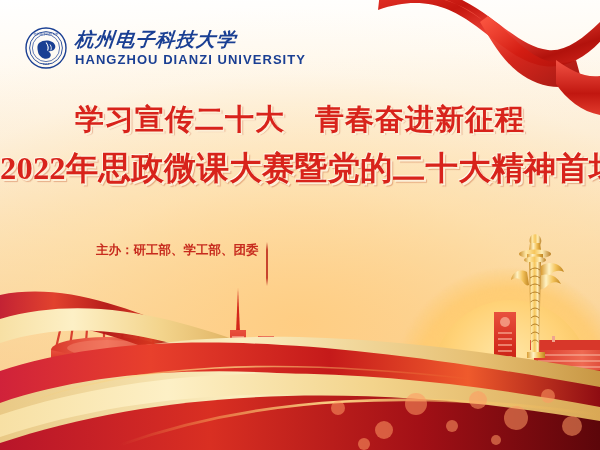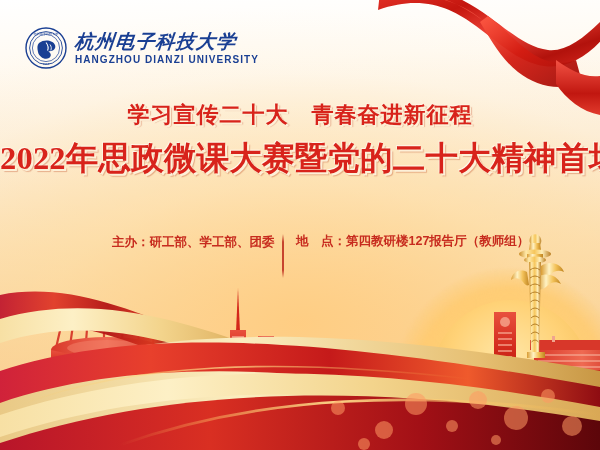--- a/index.html
+++ b/index.html
@@ -32,49 +32,49 @@
   
   .logo{position:absolute;left:24px;top:26px;display:flex;align-items:center;gap:7px;}
   .logo-mark{width:44px;height:44px;flex:0 0 44px;}
   .logo-txt{display:flex;flex-direction:column;line-height:1;}
   .logo-cn{
     font-family:"Liberation Serif","DejaVu Serif",serif;
     font-size:19px;font-weight:700;color:#1a3f93;letter-spacing:1.2px;
     font-style:italic;transform:skewX(-6deg);white-space:nowrap;
   }
   .logo-en{
-    font-size:10px;font-weight:700;color:#1a3f93;letter-spacing:1.05px;
+    font-size:13px;font-weight:700;color:#1a3f93;letter-spacing:1.05px;
     margin-top:4px;white-space:nowrap;
   }
 
   
   .titles{position:absolute;left:0;top:100px;width:600px;text-align:center;}
   .title-1{
     font-family:"Liberation Serif","DejaVu Serif",serif;
-    font-size:22px;font-weight:700;color:#d8231b;letter-spacing:1px;
+    font-size:29px;font-weight:700;color:#d8231b;letter-spacing:1px;
     white-space:nowrap;
     text-shadow:
       1.6px 1.6px 0 #fdf0d8,
       2.4px 2.4px 1px rgba(190,60,20,0.30),
       -0.6px -0.6px 0 #fff6e6;
   }
   .title-2{
     font-family:"Liberation Serif","DejaVu Serif",serif;
     font-size:32.5px;font-weight:700;color:#d8231b;letter-spacing:0.2px;
     white-space:nowrap;margin-top:7px;
     text-shadow:
       2px 2.2px 0 #fdf0d8,
       3px 3.2px 1px rgba(185,55,18,0.32),
       -0.7px -0.7px 0 #fff8ea;
   }
 
   
   .info{
-    position:absolute;left:96px;top:232px;display:flex;align-items:flex-start;
-    color:#c72b1e;font-weight:700;margin-left:16px;
+    position:absolute;left:96px;top:240px;display:flex;align-items:flex-start;
+    color:#c72b1e;font-weight:700;
   }
   .info-left{width:160px;padding-top:1px;}
   .info-divider{
     width:2px;height:44px;margin:2px 12px 0 10px;flex:0 0 2px;
     background:linear-gradient(180deg,rgba(199,43,30,0) 0%,#c7442e 18%,#c7442e 82%,rgba(199,43,30,0) 100%);
   }
   .info-right{white-space:nowrap;}
   .info-row{font-size:12.5px;line-height:18px;white-space:nowrap;}
   .info-row.gap{margin-top:13px;}
   .lbl{letter-spacing:0;}
@@ -151,23 +151,20 @@
   <div class="info">
     <div class="info-left">
       <div class="info-row">
         <span class="lbl">主办：</span><span>研工部、学工部、团委</span>
       </div>
     </div>
 
     <div class="info-divider"></div>
 
     <div class="info-right">
-      <div class="info-row">
-        <span class="lbl">地　点：</span><span>第四教研楼127报告厅（教师组）</span>
-      </div>
     </div>
   </div>
 
   <svg class="skyline" viewBox="0 0 600 180">
     <defs>
       <linearGradient id="bld" x1="0" y1="0" x2="0" y2="1">
         <stop offset="0%" stop-color="#e8503e"></stop>
         <stop offset="55%" stop-color="#d32a1c"></stop>
         <stop offset="100%" stop-color="#b81a10"></stop>
       </linearGradient>

